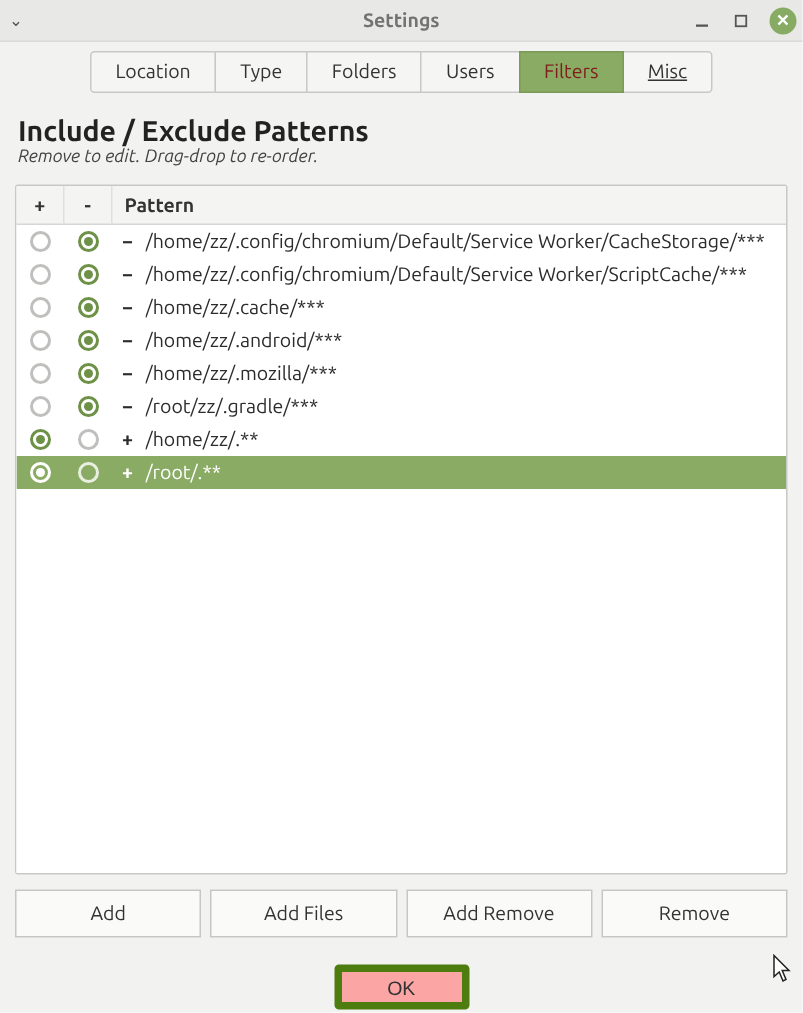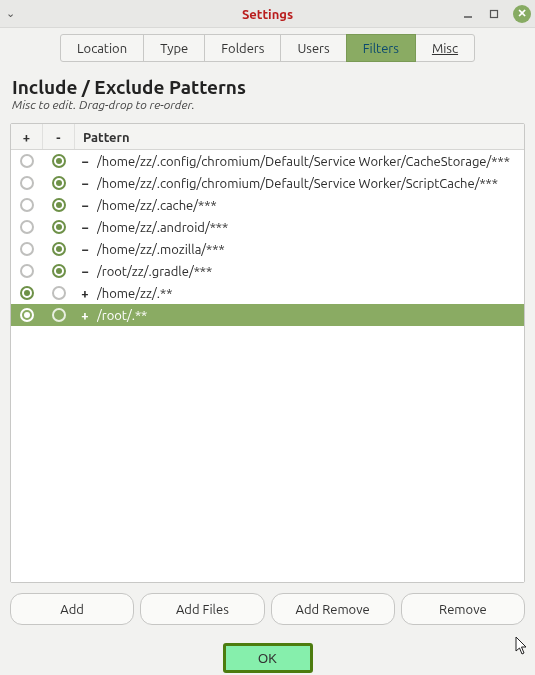--- a/index.html
+++ b/index.html
@@ -15,21 +15,21 @@
 }
 .titlebar {
   height: 28px;
   background: #e8e8e6;
   display: flex;
   align-items: center;
   justify-content: center;
   position: relative;
   border-bottom: 1px solid #d9d9d7;
 }
-.titlebar .title { font-weight: 600; font-size: 13px; color: #b91c1c; }
+.titlebar .title { font-weight: 600; font-size: 13px; color: #737373; }
 .titlebar .left-controls { position: absolute; left: 6px; top: 0; height: 100%; display: flex; align-items: center; }
 .titlebar .right-controls { position: absolute; right: 4px; top: 0; height: 100%; display: flex; align-items: center; gap: 12px; }
 .chevron { font-size: 11px; color: #555; }
 .winbtn { width: 14px; height: 14px; display: inline-flex; align-items: center; justify-content: center; color: #555; }
 .winbtn.close-btn { width: 18px; height: 18px; border-radius: 50%; background: #87ab63; color: #fff; font-size: 11px; font-weight: bold; }
 .tabbar {
   display: flex;
   justify-content: center;
   padding: 6px 0 0 0;
   background: #f2f2f0;
@@ -39,21 +39,21 @@
   padding: 6px 16px;
   border: 1px solid #c8c8c6;
   background: #f5f5f3;
   font-size: 13px;
   color: #333;
   margin-left: -1px;
   cursor: pointer;
 }
 .tab:first-child { margin-left: 0; border-top-left-radius: 3px; border-bottom-left-radius: 3px; }
 .tab:last-child { border-top-right-radius: 3px; border-bottom-right-radius: 3px; text-decoration: underline; }
-.tab.active { background: #8aab63; color: #0c4a6e; border-color: #7a9a55; position: relative; z-index: 1; }
+.tab.active { background: #8aab63; color: #7f1d1d; border-color: #7a9a55; position: relative; z-index: 1; }
 .content { padding: 14px 10px 10px 10px; }
 .headline-row { display: flex; align-items: baseline; justify-content: space-between; margin-bottom: 12px; padding: 0 2px; flex-direction: column;}
 .headline { font-size: 19px; font-weight: 700; color: #222; }
 .hint { font-size: 12px; font-style: italic; color: #444; }
 .tablewrap {
   border: 1px solid #c8c8c6;
   background: #fff;
   border-radius: 2px;
 }
 .thead {
@@ -120,38 +120,38 @@
 .btnrow {
   display: flex;
   gap: 6px;
   margin-top: 10px;
 }
 .btn {
   flex: 1;
   height: 32px;
   border: 1px solid #c6c6c4;
   background: #fafaf8;
-  border-radius: 12px;
+  border-radius: 0;
   font-size: 13px;
   color: #333;
   cursor: pointer;
   display: flex;
   align-items: center;
   justify-content: center;
 }
 .footer {
   display: flex;
   justify-content: center;
   margin-top: 18px;
 }
 .okbtn {
   width: 90px;
   height: 30px;
-  border: 3px solid #4d7c0f;
-  background: #86efac;
+  border: 5px solid #4d7c0f;
+  background: #fca5a5;
   border-radius: 3px;
   font-size: 13px;
   color: #333;
   cursor: pointer;
 }
 .cursor-img {
   position: absolute;
   right: 6px;
   top: 636px;
   pointer-events: none;
@@ -187,21 +187,21 @@
       <div class="tab">Folders</div>
       <div class="tab">Users</div>
       <div class="tab active">Filters</div>
       <div class="tab">Misc</div>
     </div>
 </div>
 
 <div class="content">
   <div class="headline-row">
     <div class="headline">Include / Exclude Patterns</div>
-    <div class="hint">Misc to edit. Drag-drop to re-order.</div>
+    <div class="hint">Remove to edit. Drag-drop to re-order.</div>
   </div>
 
   <div class="tablewrap">
     <div class="thead">
       <div class="col plus">+</div>
       <div class="col minus">-</div>
       <div class="col pattern">Pattern</div>
     </div>
     <div class="tbody" id="tbody">
         <div class="row">

